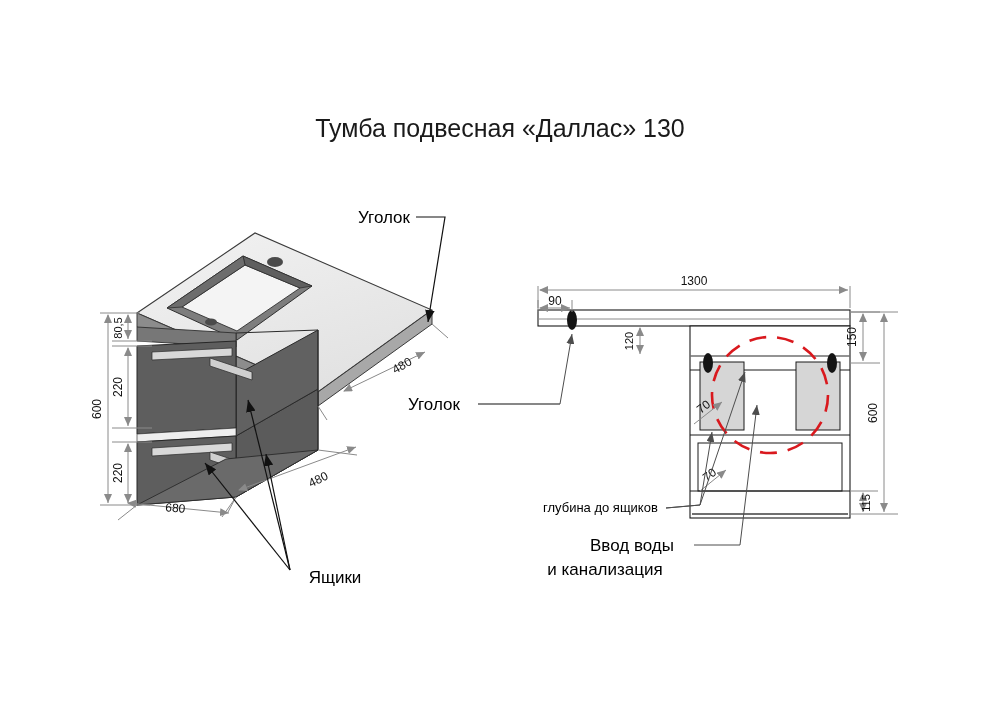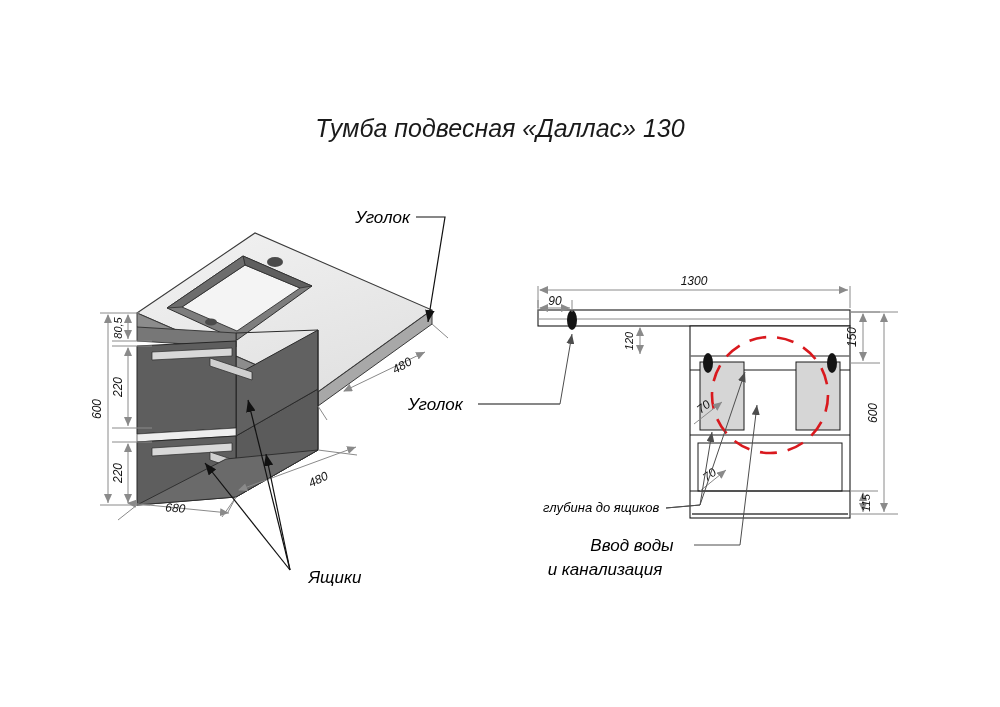--- a/index.html
+++ b/index.html
@@ -13,21 +13,20 @@
     position: relative;
     overflow: hidden;
     font-family: "Liberation Sans", sans-serif;
     color: #000000;
   }
   #drawing-root {
     position: absolute;
     inset: 0;
     width: 1000px;
     height: 707px;
-    font-style: italic;
   }
   svg.sheet {
     display: block;
     width: 1000px;
     height: 707px;
   }
   .title-text {
     font-family: "Liberation Sans", sans-serif;
     font-size: 25px;
     fill: #1a1a1a;

